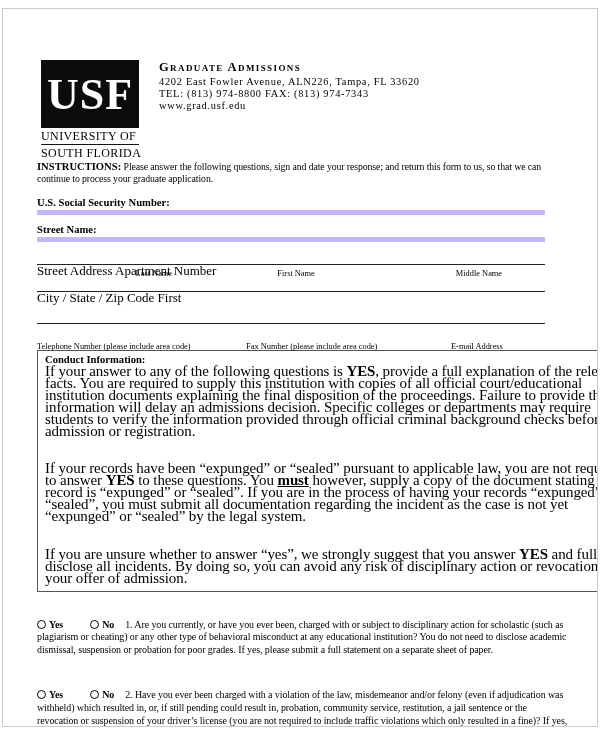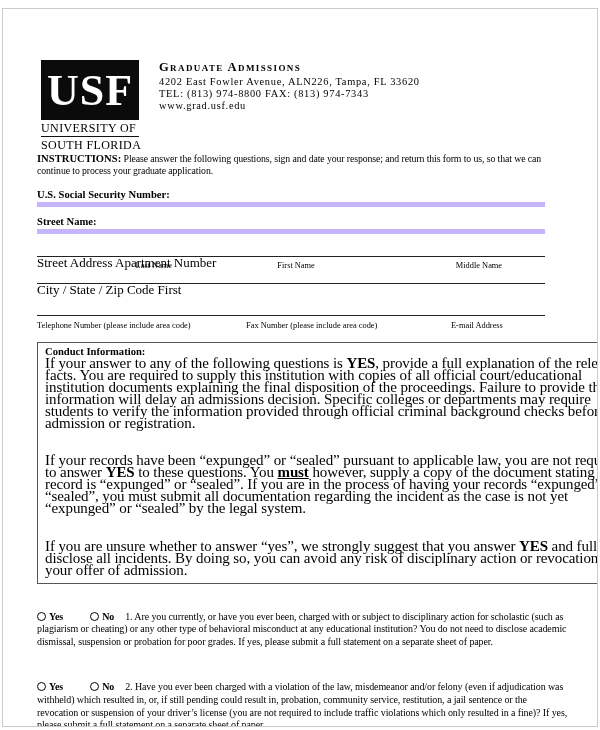--- a/index.html
+++ b/index.html
@@ -11,21 +11,21 @@
   .page {
     position:absolute; left:2px; top:8px; right:2px; bottom:3px;
     border:1px solid #cbcbcb; background:#fff; overflow:hidden;
   }
   .content { padding:0 29px 0 34px; }
 
   
   .header { display:flex; margin-top:51px; }
   .logo { width:98px; flex:none; margin-left:4px; }
   .logo-box {
-    height:60px; background:#0b0b0b; color:#fff;
+    height:68px; background:#0b0b0b; color:#fff;
     display:flex; align-items:center; justify-content:center;
     font-weight:bold; font-size:44px; letter-spacing:1px;
   }
   .logo-line1 {
     margin-top:2px; font-size:12px; line-height:12px; letter-spacing:0.4px;
     border-bottom:1.5px solid #111; padding-bottom:2px; white-space:nowrap;
   }
   .logo-line2 { font-size:12px; line-height:12px; letter-spacing:0.4px; padding-top:2px; white-space:nowrap; }
 
   .header-info { margin-left:20px; padding-top:1px; }
@@ -54,21 +54,21 @@
   .sub-first  { left:51%; }
   .sub-middle { left:87%; }
 
   .blank-line { border-bottom:1px solid #222; width:508px; height:0; }
   .street-line { margin-top:11px; }
   .city-line   { margin-top:15px; }
   .phone-line  { margin-top:20px; }
   .line-label  { font-size:13px; margin-top:1px; line-height:10px; }
 
   .contact-labels { position:relative; height:11px; font-size:8.4px; margin-top:1px; width:508px; }
-  .contact-labels span { position:absolute; top:4px; white-space:nowrap; }
+  .contact-labels span { position:absolute; top:17px; white-space:nowrap; }
   .cl-tel   { left:0; }
   .cl-fax   { left:209px; }
   .cl-email { left:414px; }
 
   
   .conduct {
     margin-top:14px; border:1px solid #555; width:596px; box-sizing:border-box;
     padding:2px 7px 6px 7px;
   }
   .conduct-heading { font-size:10.6px; font-weight:bold; line-height:13px; }

